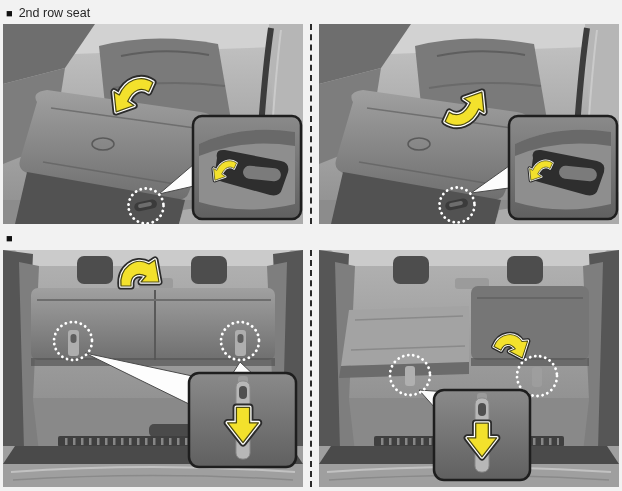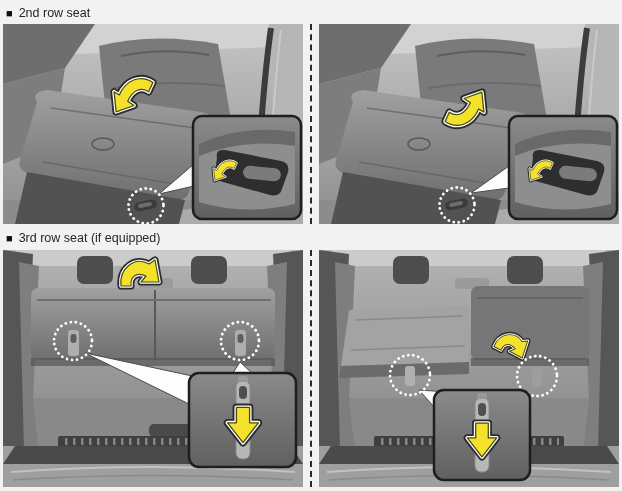--- a/index.html
+++ b/index.html
@@ -167,21 +167,20 @@
             <use href="#arr-curve" class="a-halo"></use>
             <use href="#arr-curve" class="a-fill"></use>
         </g>
       </g>
     </svg>
   </div>
 </div>
 
 <div class="section-label" style="height:24px;">
   <span class="bullet">■</span>
-  <span>3rd row seat (if equipped)</span>
 </div>
 
 <div class="photo-row">
 
   <div class="photo-panel">
     <svg viewBox="0 0 300 237" width="300" height="237">
       <use href="#scene-cargo"></use>
       <rect x="74" y="6" width="36" height="28" rx="7" fill="#4d4d4d"></rect>
       <rect x="188" y="6" width="36" height="28" rx="7" fill="#4d4d4d"></rect>
       <rect x="136" y="28" width="34" height="11" rx="3" fill="#9b9b9b"></rect>

